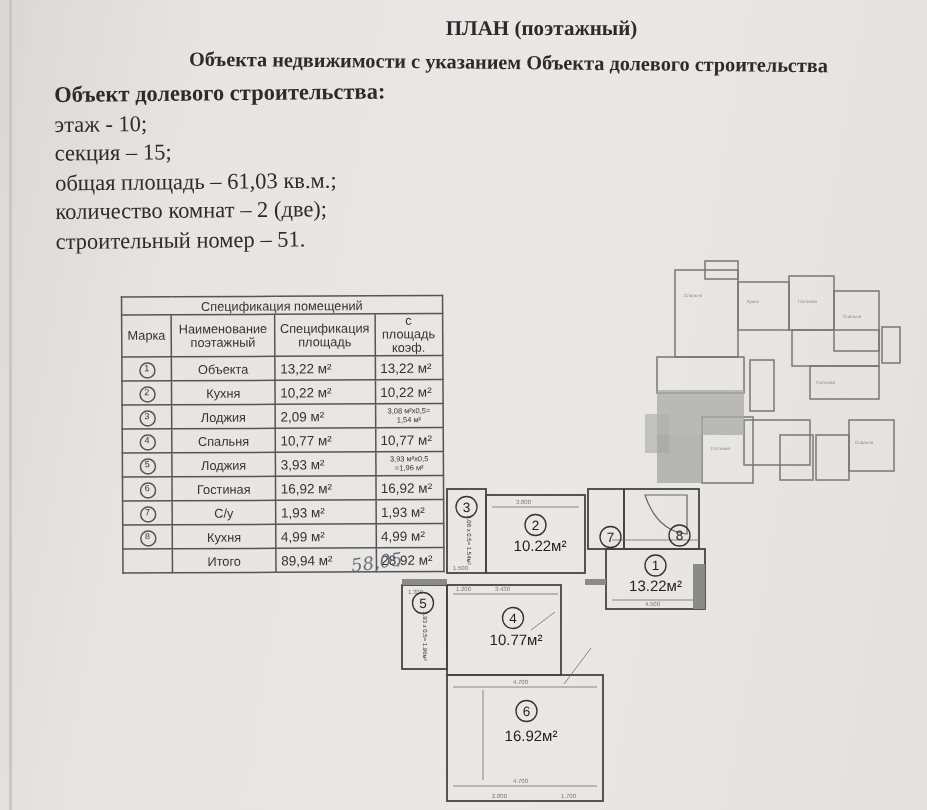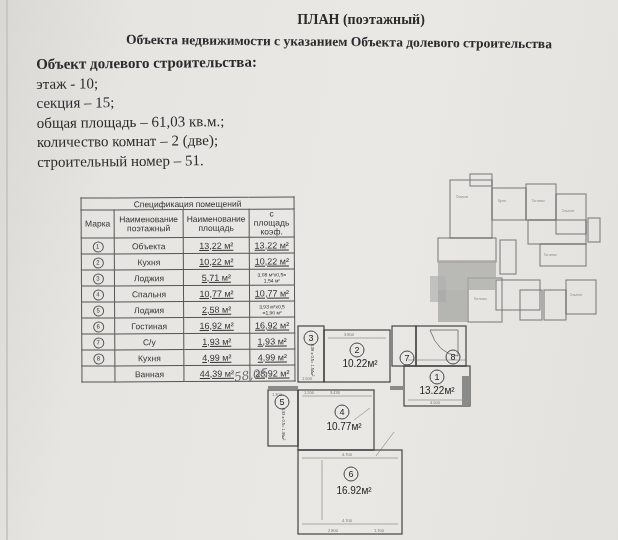--- a/index.html
+++ b/index.html
@@ -8,21 +8,21 @@
     .binding{position:absolute;left:6px;top:0;width:2px;height:540px;background:#c8c7c3;}
     .title{position:absolute;left:0;width:618px;text-align:center;font-weight:bold;}
     .t1{top:12px;left:52px;font-size:14px;}
     .t2{top:34px;left:30px;font-size:13.5px;transform:rotate(0.6deg);}
     .obj{position:absolute;left:36px;top:55px;font-size:15px;line-height:19.5px;transform:rotate(-0.6deg);transform-origin:left top;}
     .obj .h{font-weight:bold;}
     table.spec{position:absolute;left:81px;top:197px;border-collapse:collapse;font-family:"Liberation Sans",sans-serif;font-size:8.5px;color:#333;transform:rotate(-0.3deg);}
     table.spec td,table.spec th{border:1px solid #555;padding:0 3px;text-align:center;font-weight:normal;height:15px;}
     table.spec th.cap{height:11px;font-size:8.5px;}
     table.spec .hdr td{height:24px;line-height:9px;}
-    table.spec .num{text-align:center;font-size:9px;text-decoration:underline;}
+    table.spec .num{text-align:left;font-size:9px;}
     table.spec .small{font-size:5px;line-height:6px;}
     .mark{display:inline-block;width:9px;height:9px;border:1px solid #555;border-radius:50%;font-size:6px;line-height:9px;text-align:center;}
     .hand{position:absolute;left:234px;top:368px;font-family:"DejaVu Serif",serif;font-style:italic;font-size:12px;color:#6b6d78;transform:rotate(-8deg);}
     .keyplan{position:absolute;left:428px;top:168px;width:182px;height:158px;}
     .plan{position:absolute;left:262px;top:320px;width:220px;height:220px;}
     .plan svg text{font-family:"Liberation Sans",sans-serif;}
   </style>
 </head>
 <body>
 
@@ -42,51 +42,51 @@
   </div>
 
   <table class="spec">
     <tbody>
         <tr>
       <th class="cap" colspan="4">Спецификация помещений</th>
     </tr>
     <tr class="hdr">
       <td style="width:26px">Марка</td>
       <td style="width:62px">Наименование поэтажный</td>
-      <td style="width:52px">Наименование площадь</td>
+      <td style="width:52px">Спецификация площадь</td>
       <td style="width:38px">с площадь коэф.</td>
     </tr>
     <tr>
       <td><span class="mark">1</span></td>
       <td>Объекта</td>
       <td class="num">13,22 м²</td>
       <td class="num">13,22 м²</td>
     </tr>
     <tr>
       <td><span class="mark">2</span></td>
       <td>Кухня</td>
       <td class="num">10,22 м²</td>
       <td class="num">10,22 м²</td>
     </tr>
     <tr>
       <td><span class="mark">3</span></td>
       <td>Лоджия</td>
-      <td class="num">5,71 м²</td>
+      <td class="num">2,09 м²</td>
       <td class="small">3,08 м²х0,5= 1,54 м²</td>
     </tr>
     <tr>
       <td><span class="mark">4</span></td>
       <td>Спальня</td>
       <td class="num">10,77 м²</td>
       <td class="num">10,77 м²</td>
     </tr>
     <tr>
       <td><span class="mark">5</span></td>
       <td>Лоджия</td>
-      <td class="num">2,58 м²</td>
+      <td class="num">3,93 м²</td>
       <td class="small">3,93 м²х0,5 =1,96 м²</td>
     </tr>
     <tr>
       <td><span class="mark">6</span></td>
       <td>Гостиная</td>
       <td class="num">16,92 м²</td>
       <td class="num">16,92 м²</td>
     </tr>
     <tr>
       <td><span class="mark">7</span></td>
@@ -95,22 +95,22 @@
       <td class="num">1,93 м²</td>
     </tr>
     <tr>
       <td><span class="mark">8</span></td>
       <td>Кухня</td>
       <td class="num">4,99 м²</td>
       <td class="num">4,99 м²</td>
     </tr>
     <tr>
       <td></td>
-      <td>Ванная</td>
-      <td class="num">44,39 м²</td>
+      <td>Итого</td>
+      <td class="num">89,94 м²</td>
       <td class="num">28,92 м²</td>
     </tr>
   </tbody>
     </table>
 
   <div class="hand">58,05</div>
 
   <div class="keyplan">
     <svg width="182" height="158" viewBox="0 0 182 158">
       <g fill="none" stroke="#777" stroke-width="1">

